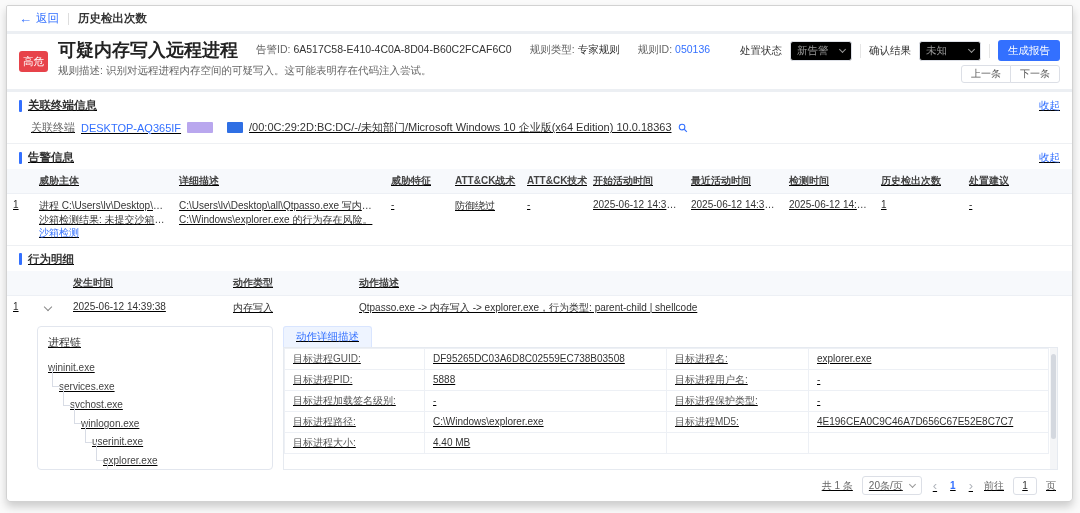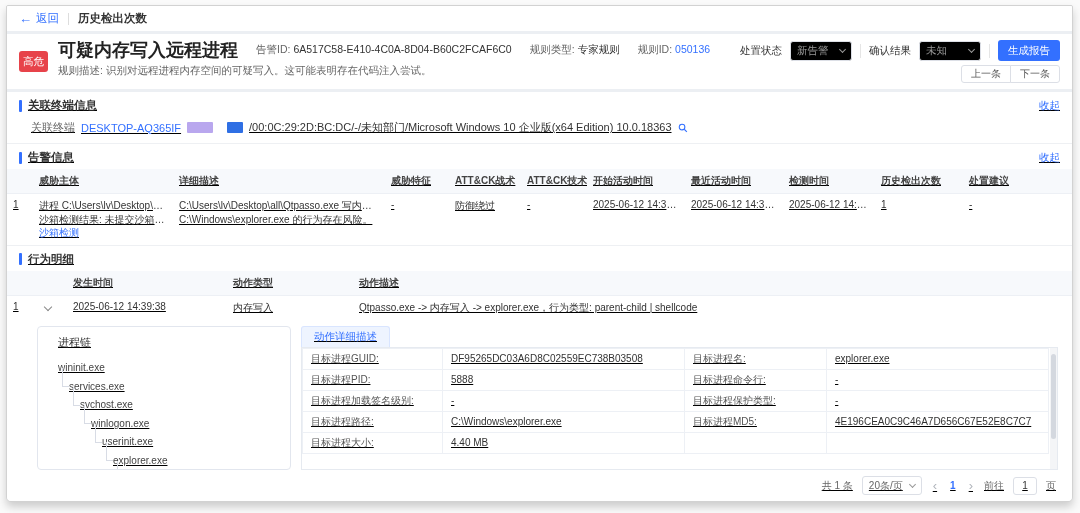--- a/index.html
+++ b/index.html
@@ -64,21 +64,21 @@
   .grid td { padding:5px 6px; color:#333; vertical-align:top; white-space:nowrap; overflow:hidden; text-overflow:ellipsis; }
   .grid .link { color:#3370ff; cursor:pointer; }
   .cell-line { line-height:1.35; overflow:hidden; text-overflow:ellipsis; }
 
   
   .sec-behavior { flex:1; min-height:0; display:flex; flex-direction:column; border-bottom:none; }
   .expand-caret { width:6px; height:6px; border-right:1px solid #888; border-bottom:1px solid #888;
     display:inline-block; transform:rotate(45deg); cursor:pointer; margin-top:1px; }
 
   .expanded { flex:1; min-height:0; display:flex; gap:10px; padding:6px 14px 2px 30px; overflow:hidden; }
-  .chain-panel { width:254px; flex:0 0 auto; border:1px solid #e2e6ee; border-radius:4px; padding:8px 20px; overflow:hidden; background:#fff; }
+  .chain-panel { width:236px; flex:0 0 auto; border:1px solid #e2e6ee; border-radius:4px; padding:8px 10px; overflow:hidden; background:#fff; }
   .chain-title { font-size:11px; color:#333; margin-bottom:9px; }
   .chain-tree { font-size:10px; color:#444; }
   .chain-node { position:relative; height:18.5px; display:flex; align-items:center; gap:4px; width:max-content; cursor:pointer; }
   .chain-node:not(.root)::before { content:""; position:absolute; left:-7px; top:-9px; height:18px; width:6px;
     border-left:1px solid #d8dce5; border-bottom:1px solid #d8dce5; }
   .d0{margin-left:0} .d1{margin-left:11px} .d2{margin-left:22px} .d3{margin-left:33px}
   .d4{margin-left:44px} .d5{margin-left:55px} .d6{margin-left:66px}
 
   .detail-panel { flex:1; min-width:0; display:flex; flex-direction:column; }
   .detail-tab { align-self:flex-start; font-size:10.5px; color:#3370ff; background:#eef4ff;
@@ -314,21 +314,21 @@
               <tbody>
                 <tr>
                   <td class="lbl">目标进程GUID:</td>
                   <td>DF95265DC03A6D8C02559EC738B03508</td>
                   <td class="lbl">目标进程名:</td>
                   <td>explorer.exe</td>
                 </tr>
                 <tr>
                   <td class="lbl">目标进程PID:</td>
                   <td>5888</td>
-                  <td class="lbl">目标进程命令行:</td>
+                  <td class="lbl">目标进程用户名:</td>
                   <td>-</td>
                 </tr>
                 <tr>
                   <td class="lbl">目标进程加载签名级别:</td>
                   <td>-</td>
                   <td class="lbl">目标进程保护类型:</td>
                   <td>-</td>
                 </tr>
                 <tr>
                   <td class="lbl">目标进程路径:</td>

